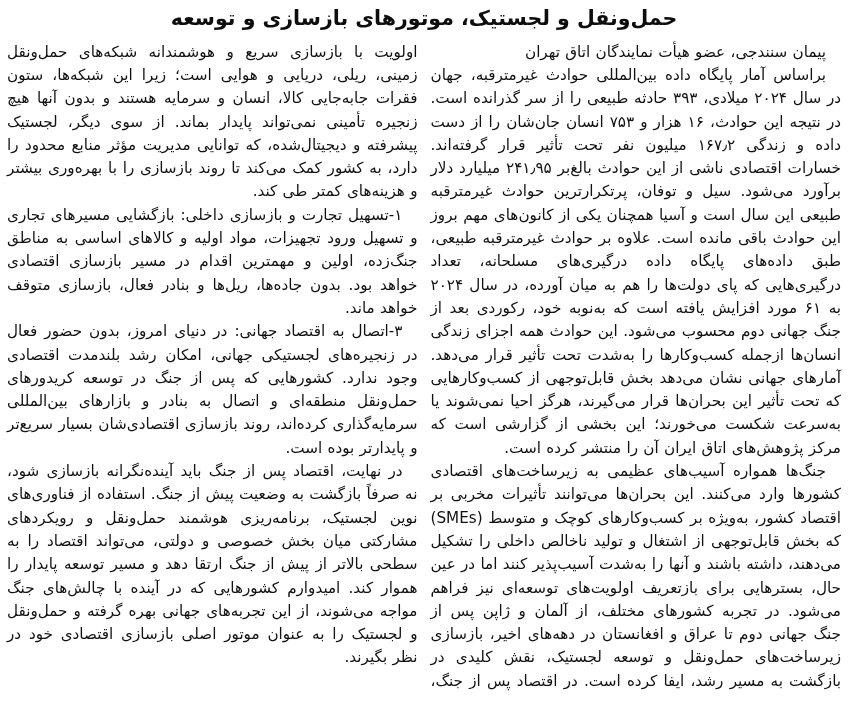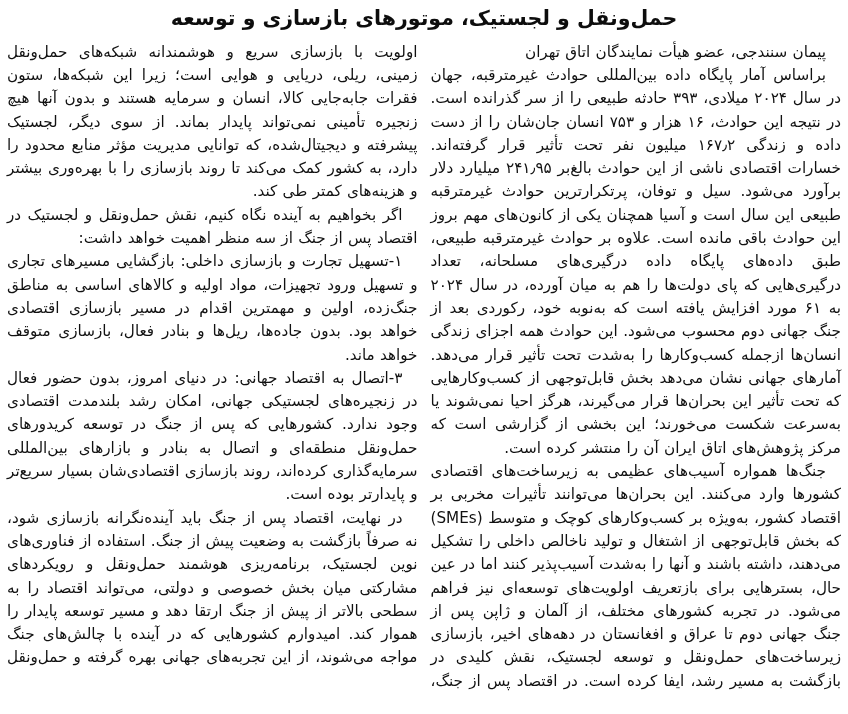--- a/index.html
+++ b/index.html
@@ -56,18 +56,17 @@
 </head>
 <body>
 
 <div class="page">
   <h1 class="article-title">حمل‌ونقل و لجستیک، موتورهای بازسازی و توسعه</h1>
 
   <div class="article-body">
     <p class="byline">پیمان سنندجی، عضو هیأت نمایندگان اتاق تهران</p>
     <p>براساس آمار پایگاه داده بین‌المللی حوادث غیرمترقبه، جهان در سال ۲۰۲۴ میلادی، ۳۹۳ حادثه طبیعی را از سر گذرانده است. در نتیجه این حوادث، ۱۶ هزار و ۷۵۳ انسان جان‌شان را از دست داده و زندگی ۱۶۷٫۲ میلیون نفر تحت تأثیر قرار گرفته‌اند. خسارات اقتصادی ناشی از این حوادث بالغ‌بر ۲۴۱٫۹۵ میلیارد دلار برآورد می‌شود. سیل و توفان، پرتکرارترین حوادث غیرمترقبه طبیعی این سال است و آسیا همچنان یکی از کانون‌های مهم بروز این حوادث باقی مانده است. علاوه بر حوادث غیرمترقبه طبیعی، طبق داده‌های پایگاه داده درگیری‌های مسلحانه، تعداد درگیری‌هایی که پای دولت‌ها را هم به میان آورده، در سال ۲۰۲۴ به ۶۱ مورد افزایش یافته است که به‌نوبه خود، رکوردی بعد از جنگ جهانی دوم محسوب می‌شود. این حوادث همه اجزای زندگی انسان‌ها ازجمله کسب‌وکارها را به‌شدت تحت تأثیر قرار می‌دهد. آمارهای جهانی نشان می‌دهد بخش قابل‌توجهی از کسب‌وکارهایی که تحت تأثیر این بحران‌ها قرار می‌گیرند، هرگز احیا نمی‌شوند یا به‌سرعت شکست می‌خورند؛ این بخشی از گزارشی است که مرکز پژوهش‌های اتاق ایران آن را منتشر کرده است.</p>
     <p>جنگ‌ها همواره آسیب‌های عظیمی به زیرساخت‌های اقتصادی کشورها وارد می‌کنند. این بحران‌ها می‌توانند تأثیرات مخربی بر اقتصاد کشور، به‌ویژه بر کسب‌وکارهای کوچک و متوسط (SMEs) که بخش قابل‌توجهی از اشتغال و تولید ناخالص داخلی را تشکیل می‌دهند، داشته باشند و آنها را به‌شدت آسیب‌پذیر کنند اما در عین حال، بسترهایی برای بازتعریف اولویت‌های توسعه‌ای نیز فراهم می‌شود. در تجربه کشورهای مختلف، از آلمان و ژاپن پس از جنگ جهانی دوم تا عراق و افغانستان در دهه‌های اخیر، بازسازی زیرساخت‌های حمل‌ونقل و توسعه لجستیک، نقش کلیدی در بازگشت به مسیر رشد، ایفا کرده است. در اقتصاد پس از جنگ، اولویت با بازسازی سریع و هوشمندانه شبکه‌های حمل‌ونقل زمینی، ریلی، دریایی و هوایی است؛ زیرا این شبکه‌ها، ستون فقرات جابه‌جایی کالا، انسان و سرمایه هستند و بدون آنها هیچ زنجیره تأمینی نمی‌تواند پایدار بماند. از سوی دیگر، لجستیک پیشرفته و دیجیتال‌شده، که توانایی مدیریت مؤثر منابع محدود را دارد، به کشور کمک می‌کند تا روند بازسازی را با بهره‌وری بیشتر و هزینه‌های کمتر طی کند.</p>
-    <p>اگر بخواهیم به آینده نگاه کنیم، نقش حمل‌ونقل و لجستیک در اقتصاد پس از جنگ از سه منظر اهمیت خواهد داشت:</p>
     <p>۱-تسهیل تجارت و بازسازی داخلی: بازگشایی مسیرهای تجاری و تسهیل ورود تجهیزات، مواد اولیه و کالاهای اساسی به مناطق جنگ‌زده، اولین و مهمترین اقدام در مسیر بازسازی اقتصادی خواهد بود. بدون جاده‌ها، ریل‌ها و بنادر فعال، بازسازی متوقف خواهد ماند.</p>
     <p>۳-اتصال به اقتصاد جهانی: در دنیای امروز، بدون حضور فعال در زنجیره‌های لجستیکی جهانی، امکان رشد بلندمدت اقتصادی وجود ندارد. کشورهایی که پس از جنگ در توسعه کریدورهای حمل‌ونقل منطقه‌ای و اتصال به بنادر و بازارهای بین‌المللی سرمایه‌گذاری کرده‌اند، روند بازسازی اقتصادی‌شان بسیار سریع‌تر و پایدارتر بوده است.</p>
     <p>در نهایت، اقتصاد پس از جنگ باید آینده‌نگرانه بازسازی شود، نه صرفاً بازگشت به وضعیت پیش از جنگ. استفاده از فناوری‌های نوین لجستیک، برنامه‌ریزی هوشمند حمل‌ونقل و رویکردهای مشارکتی میان بخش خصوصی و دولتی، می‌تواند اقتصاد را به سطحی بالاتر از پیش از جنگ ارتقا دهد و مسیر توسعه پایدار را هموار کند. امیدوارم کشورهایی که در آینده با چالش‌های جنگ مواجه می‌شوند، از این تجربه‌های جهانی بهره گرفته و حمل‌ونقل و لجستیک را به عنوان موتور اصلی بازسازی اقتصادی خود در نظر بگیرند.</p>
   </div>
 </div>
 
 </body></html>

